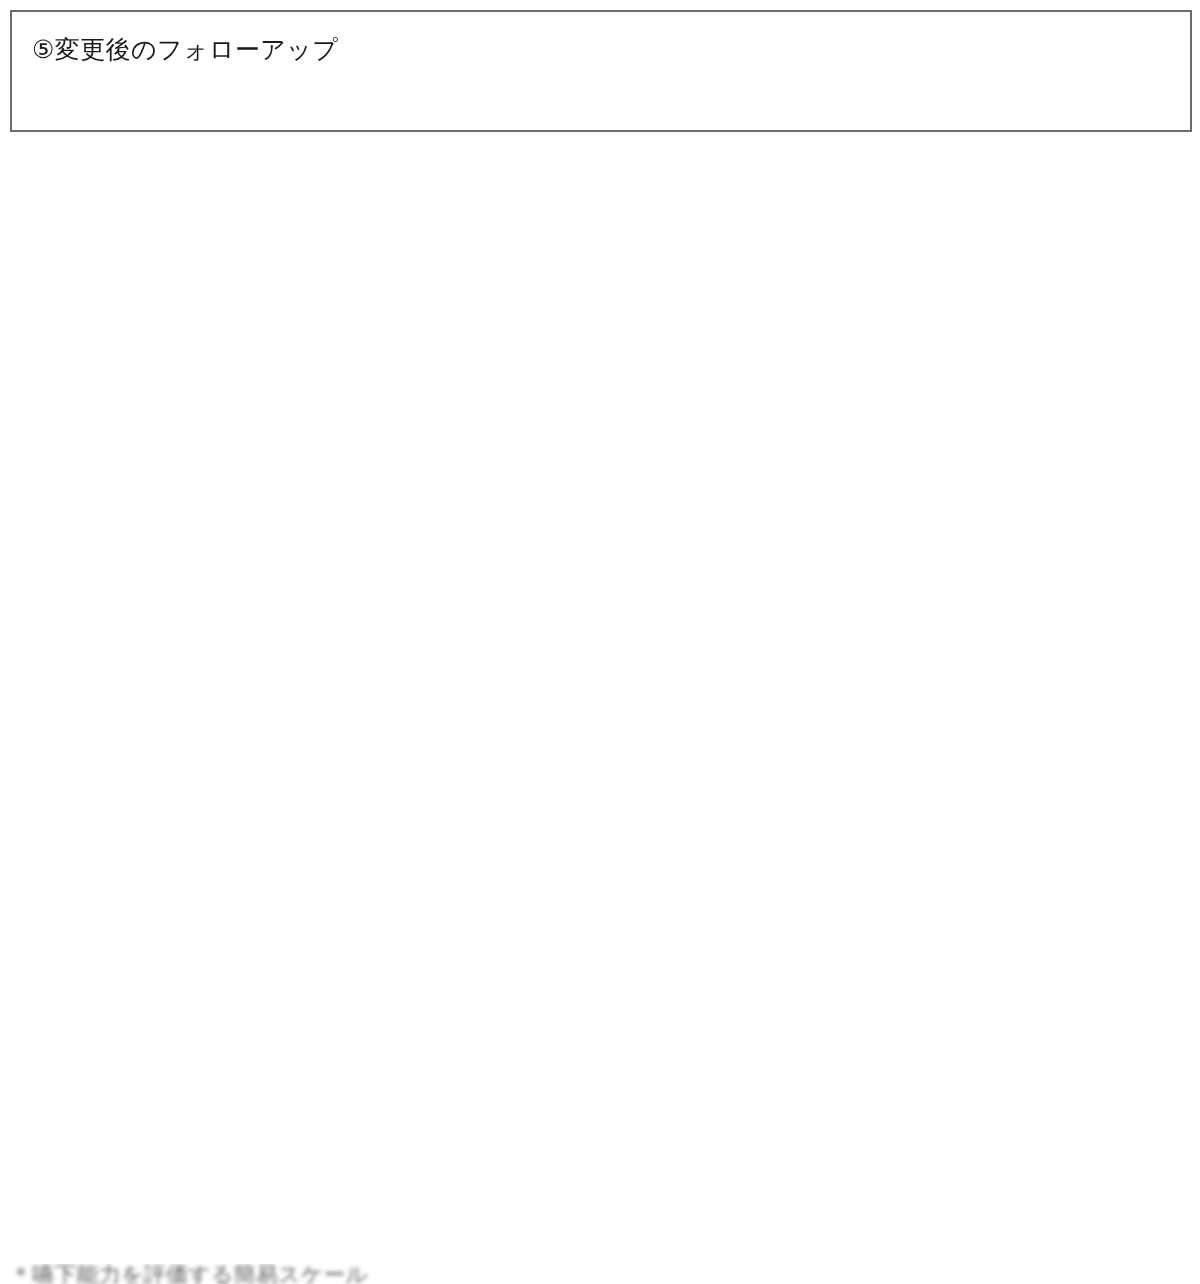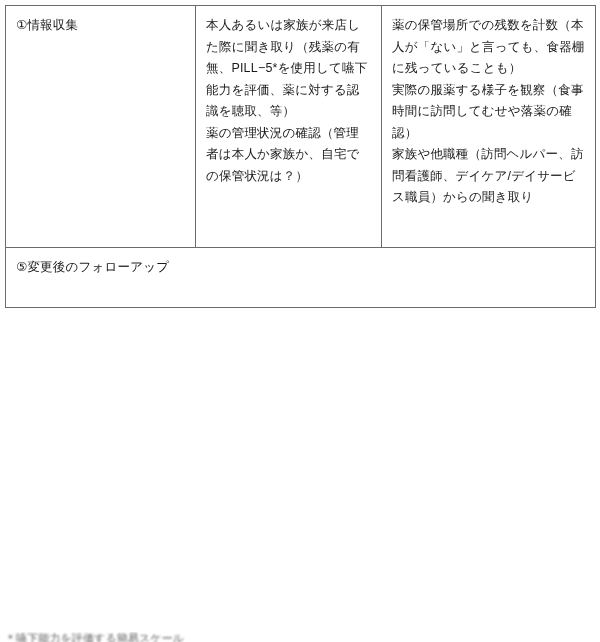--- a/index.html
+++ b/index.html
@@ -81,28 +81,20 @@
 <div class="page">
 
   <table class="matrix">
     <colgroup>
       <col class="c1">
         <col class="c2">
         <col class="c3">
     </colgroup>
     <tbody>
 
-      <tr class="row-info">
-        <td class="step-cell">①情報収集</td>
-        <td class="body-cell">本人あるいは家族が来店した際に聞き取り（残薬の有無、PILL−5*を使用して嚥下能力を評価、薬に対する認識を聴取、等）
-薬の管理状況の確認（管理者は本人か家族か、自宅での保管状況は？）</td>
-        <td class="body-cell">薬の保管場所での残数を計数（本人が「ない」と言っても、食器棚に残っていることも）
-実際の服薬する様子を観察（食事時間に訪問してむせや落薬の確認）
-家族や他職種（訪問ヘルパー、訪問看護師、デイケア/デイサービス職員）からの聞き取り</td>
-      </tr>
 
 
 
 
       <tr class="row-follow">
         <td class="full-cell" colspan="3">⑤変更後のフォローアップ</td>
       </tr>
     </tbody>
   </table>
 

